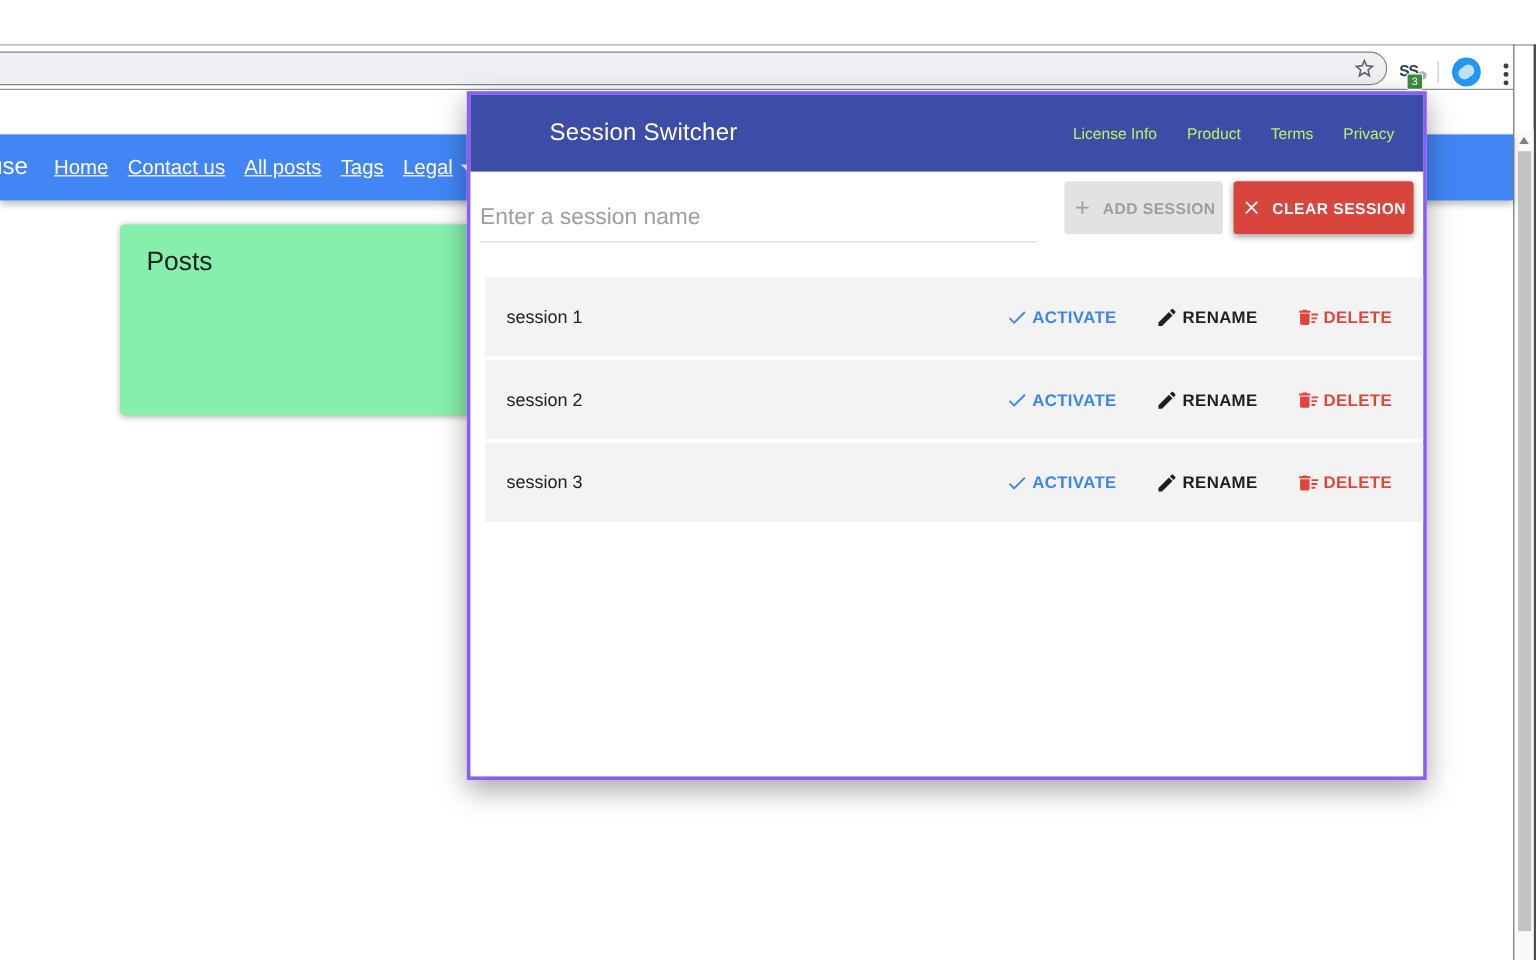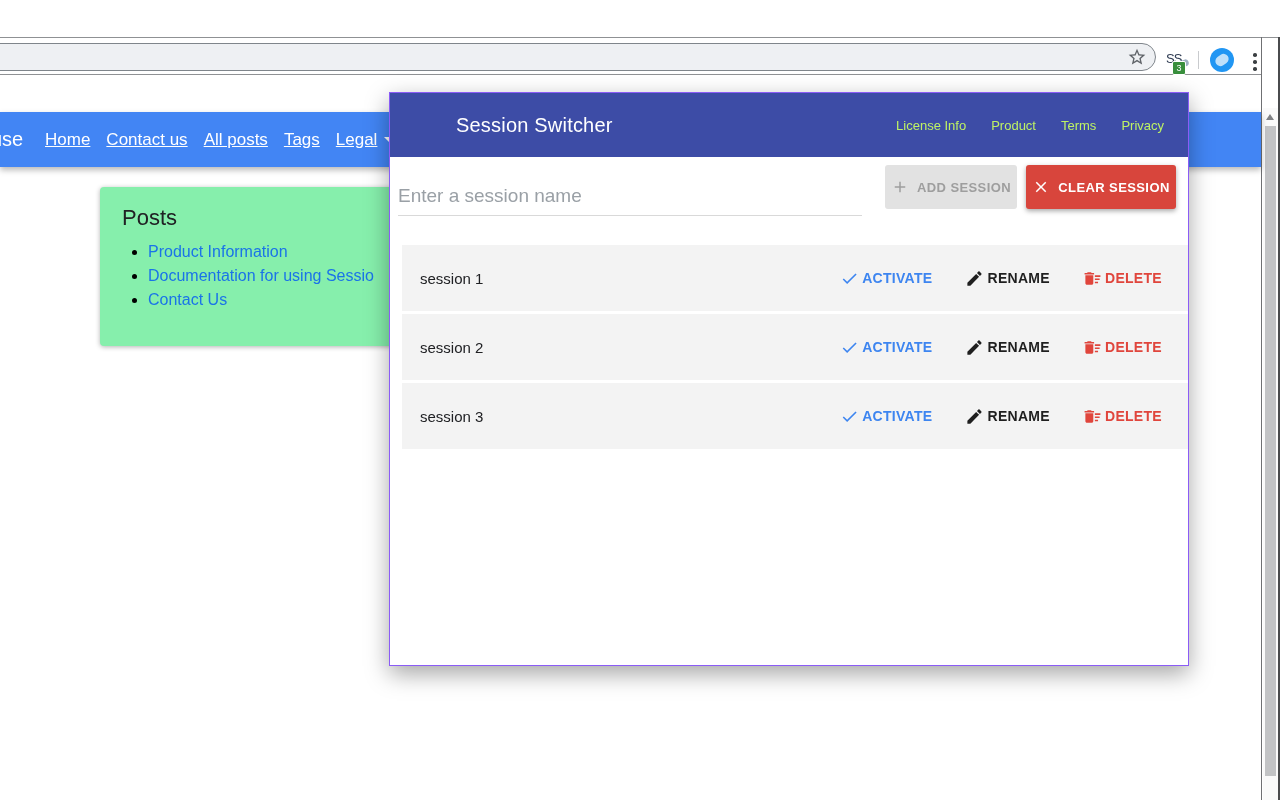--- a/index.html
+++ b/index.html
@@ -16,21 +16,21 @@
   .chrome-topline { position:absolute; left:0; top:37px; width:1280px; height:1px; background:#8f9194; }
   .toolbar { position:absolute; left:0; top:38px; width:1261px; height:37px; background:#ffffff; border-bottom:1px solid #8f9194; }
   .omnibox {
     position:absolute; left:-20px; top:5px; width:1176px; height:28px;
     background:#eef0f3; border:1px solid #7f858b; border-radius:15px;
   }
   .omni-star { position:absolute; right:8px; top:3px; width:20px; height:20px; cursor:pointer; }
   .omni-star svg { width:20px; height:20px; fill:#5f6368; }
 
   .ext-ss { position:absolute; left:1164px; top:47px; width:24px; height:24px; border-radius:4px; cursor:pointer; }
-  .ext-ss .ss-text { position:absolute; left:2px; top:4px; font-size:13px; font-weight:400; color:#2e3b52; letter-spacing:-1px; }
+  .ext-ss .ss-text { position:absolute; left:2px; top:4px; font-size:13px; font-weight:700; color:#2e3b52; letter-spacing:-1px; }
   .ext-ss .ss-swoosh { position:absolute; right:-1px; bottom:3px; width:17px; height:7px; background:#93a7bc; border-radius:4px; transform:rotate(-18deg); opacity:.9; }
   .ext-badge {
     position:absolute; left:1172px; top:61px; min-width:14px; height:14px;
     background:#388e3c; border:1px solid #ffffff; border-radius:2px;
     color:#fff; font-size:9px; line-height:12px; text-align:center; padding:0 2px;
   }
   .ext-sep { position:absolute; left:1198px; top:51px; width:1px; height:18px; background:#c9cbce; }
   .ext-blue { position:absolute; left:1210px; top:48px; width:24px; height:24px; border-radius:50%; background:#2196f3; cursor:pointer; }
   .ext-blue .blob { position:absolute; left:5px; top:7px; width:14px; height:10px; background:#bfe0fa; border-radius:5px; transform:rotate(-35deg); }
   .kebab { position:absolute; left:1251px; top:51px; display:flex; flex-direction:column; gap:3.5px; cursor:pointer; padding:2px; }
@@ -61,22 +61,22 @@
     position:absolute; left:100px; top:187px; width:300px; height:159px;
     background:#86efac; border-radius:4px; box-shadow:0 1px 5px rgba(0,0,0,.3); z-index:2;
   }
   .posts-title { margin:18px 0 0 22px; font-size:22px; font-weight:400; color:#202124; }
   .posts-list { margin-top:9px; padding-left:48px; list-style:disc; }
   .posts-list li { font-size:16px; line-height:24px; color:#000; }
   .posts-list li span { color:#1a73e8; white-space:nowrap; cursor:pointer; }
 
   
   .popup {
-    position:absolute; left:389px; top:92px; width:800px; height:574px;
-    background:#ffffff; border:1px solid #8b5cf6;
+    position:absolute; left:389px; top:76px; width:800px; height:574px;
+    background:#ffffff; border:3px solid #8b5cf6;
     box-shadow:0 8px 22px rgba(0,0,0,.35); z-index:5;
   }
   .popup-header { height:64px; background:#3d4ca6; display:flex; align-items:center; }
   .popup-title { margin-left:66px; font-size:20px; font-weight:500; color:#ffffff; letter-spacing:.2px; }
   .popup-links { margin-left:auto; margin-right:24px; display:flex; gap:25px; font-size:13px; color:#bef264; }
   .popup-link { cursor:pointer; white-space:nowrap; }
 
   .input-row { position:relative; height:72px; }
   .session-input {
     position:absolute; left:8px; top:19px; width:464px; height:40px;
@@ -152,25 +152,20 @@
     <span class="site-nav-item">All posts</span>
     <span class="site-nav-item">Tags</span>
     <span class="site-nav-item">
       <span>Legal</span><span class="caret-down"></span>
     </span>
   </div>
 </div>
 
 <div class="posts-card">
   <div class="posts-title">Posts</div>
-  <ul class="posts-list">
-    <li><span>Product Information</span></li>
-    <li><span>Documentation for using Sessio</span></li>
-    <li><span>Contact Us</span></li>
-  </ul>
 </div>
 
 <div class="popup">
 
   <div class="popup-header">
     <span class="popup-title">Session Switcher</span>
     <div class="popup-links">
       <span class="popup-link">License Info</span>
       <span class="popup-link">Product</span>
       <span class="popup-link">Terms</span>

